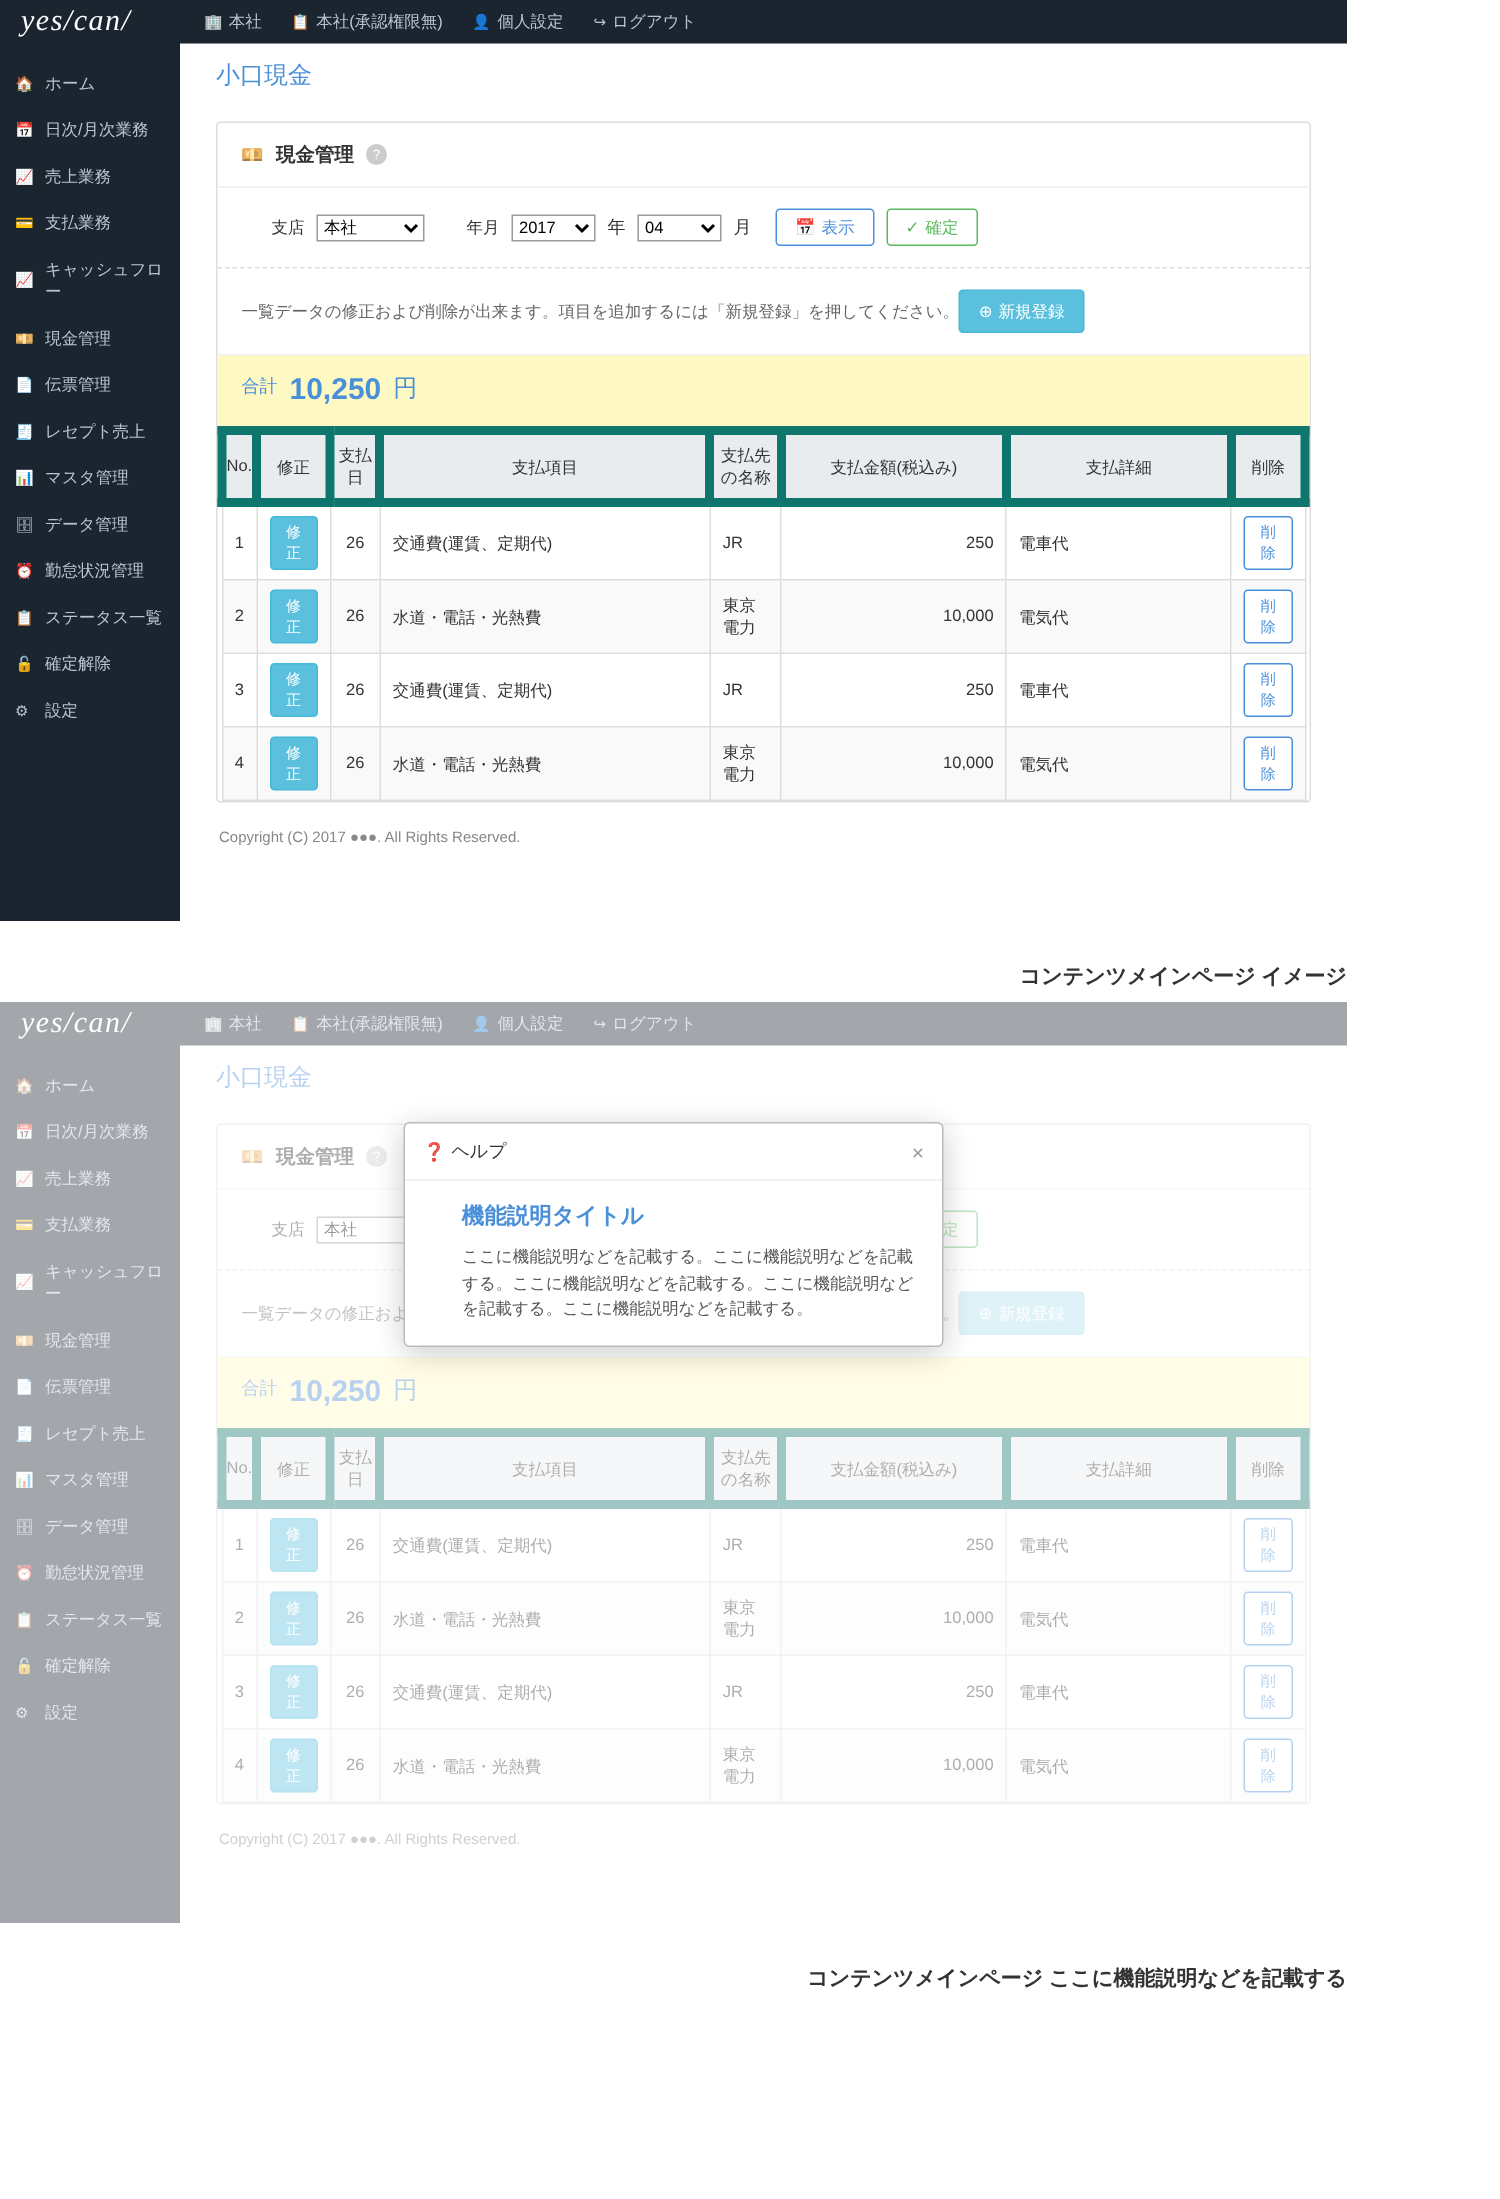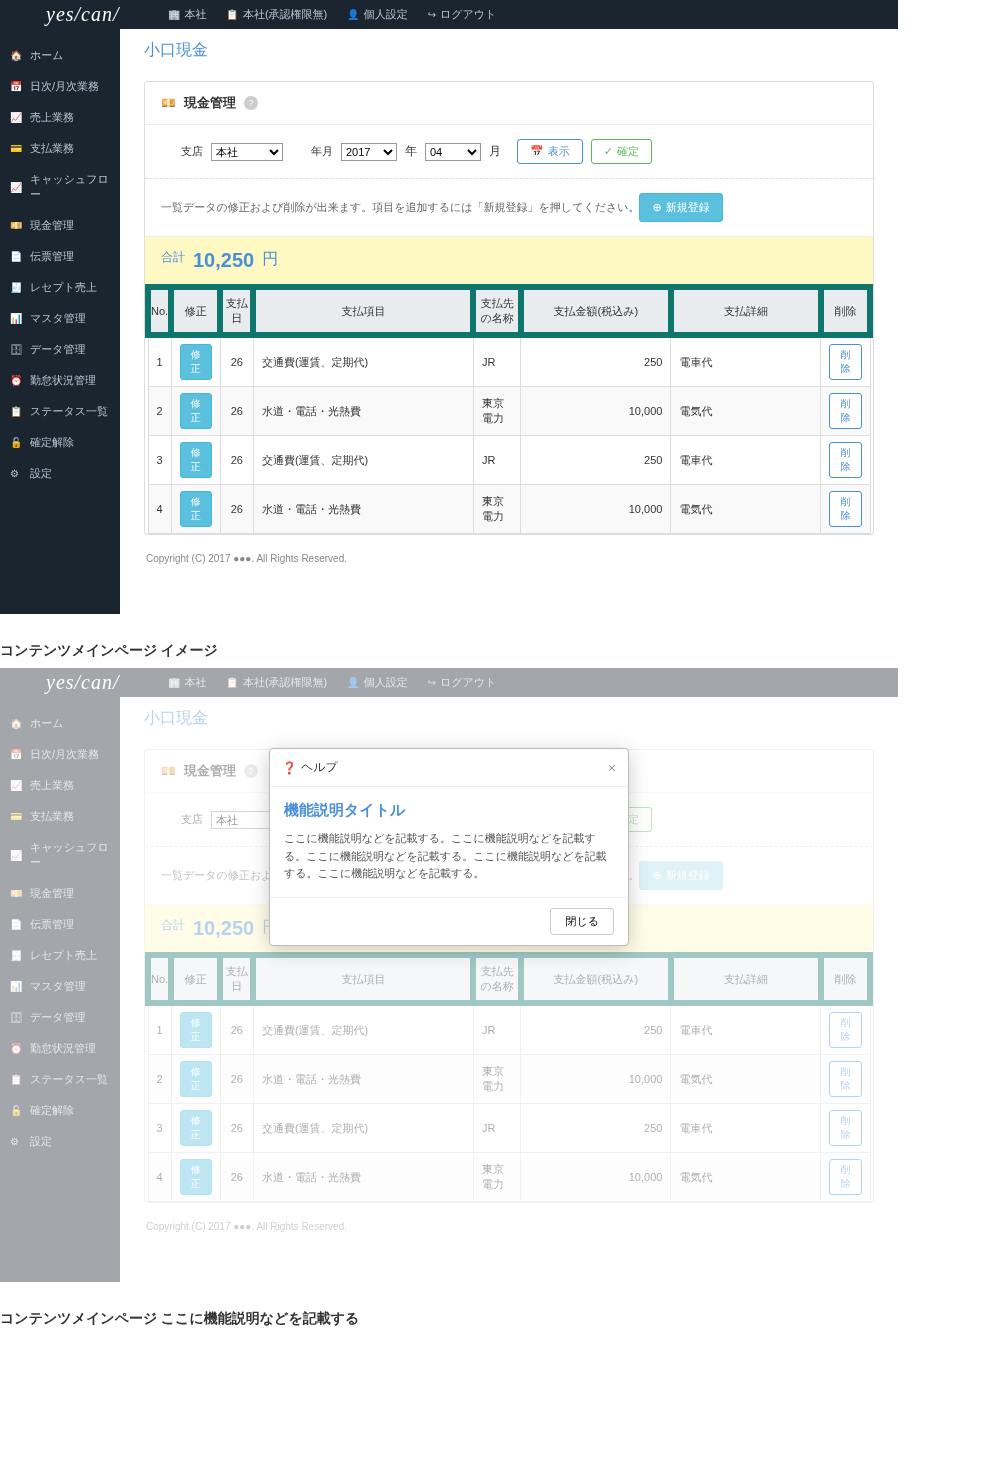--- a/index.html
+++ b/index.html
@@ -1,23 +1,23 @@
 <!DOCTYPE html>
 <html><head>
   <meta charset="utf-8">
   <style>
     * { box-sizing: border-box; margin: 0; padding: 0; }
     body { font-family: "Hiragino Kaku Gothic Pro", Meiryo, sans-serif; font-size: 12px; color: #333; background: #fff; }
     
     .app-wrapper { width: 898px; margin-bottom: 20px; }
-    .caption { width: 898px; font-size: 14px; font-weight: bold; padding: 8px 0; font-family: Liberation Serif, serif; }
+    .caption { width: 898px; text-align: right; font-size: 14px; font-weight: bold; padding: 8px 0; }
     
     .app { display: flex; width: 898px; height: 614px; position: relative; }
     
-    .header { position: absolute; top: 0; left: 0; right: 0; height: 29px; background: #1a2530; display: flex; align-items: center; z-index: 10; padding-left: 32px; }
+    .header { position: absolute; top: 0; left: 0; right: 0; height: 29px; background: #1a2530; display: flex; align-items: center; z-index: 10; }
     .logo { width: 120px; padding-left: 14px; font-family: cursive; font-style: italic; font-size: 20px; color: #fff; letter-spacing: 1px; }
     .header-nav { display: flex; gap: 20px; padding-left: 16px; }
     .header-nav-item { color: #b8c5d0; font-size: 11px; display: flex; align-items: center; gap: 4px; cursor: pointer; }
     .header-nav-item .icon { font-size: 10px; }
     
     .sidebar { width: 120px; background: #1a2530; padding-top: 40px; flex-shrink: 0; }
     .sidebar-item { padding: 8px 10px; color: #b8c5d0; font-size: 11px; display: flex; align-items: center; gap: 8px; cursor: pointer; }
     .sidebar-item .icon { width: 12px; font-size: 10px; }
     
     .content { flex: 1; padding: 40px 24px 10px; background: #fff; overflow: hidden; }
@@ -56,21 +56,21 @@
     tr:nth-child(even) td { background: #f9f9f9; }
     
     .copyright { font-size: 10px; color: #888; padding: 6px 2px; }
     
     
     .modal-overlay { position: absolute; top: 0; left: 0; right: 0; bottom: 0; background: rgba(255,255,255,0.6); z-index: 50; }
     .modal { position: absolute; top: 80px; left: 50%; transform: translateX(-50%); width: 360px; background: #fff; border: 1px solid #bbb; border-radius: 4px; box-shadow: 0 4px 20px rgba(0,0,0,0.2); z-index: 60; }
     .modal-header { padding: 10px 12px; display: flex; justify-content: space-between; align-items: center; border-bottom: 1px solid #eee; }
     .modal-header-title { font-size: 12px; display: flex; align-items: center; gap: 4px; }
     .modal-close { cursor: pointer; color: #999; font-size: 14px; }
-    .modal-body { padding: 14px; }
+    .modal-body { padding: 14px; margin-left: 24px; }
     .modal-subtitle { color: #4a90d9; font-size: 15px; margin-bottom: 10px; }
     .modal-text { font-size: 11px; line-height: 1.6; color: #555; }
     .modal-footer { padding: 10px 14px; text-align: right; border-top: 1px solid #eee; }
     .btn-close { padding: 5px 14px; border: 1px solid #ccc; background: #fff; border-radius: 3px; font-size: 11px; cursor: pointer; }
     
     .dimmed { opacity: 0.5; }
   </style>
 </head>
 <body>
 
@@ -443,19 +443,16 @@
       <span class="modal-header-title">
             <span>❓</span>
             <span>ヘルプ</span>
           </span>
       <span class="modal-close">×</span>
     </div>
     <div class="modal-body">
       <h3 class="modal-subtitle">機能説明タイトル</h3>
       <p class="modal-text">ここに機能説明などを記載する。ここに機能説明などを記載する。ここに機能説明などを記載する。ここに機能説明などを記載する。ここに機能説明などを記載する。</p>
     </div>
-    <div class="modal-footer">
-      <button class="btn-close">閉じる</button>
-    </div>
   </div>
 </div>
 </div>
 <div class="caption">コンテンツメインページ ここに機能説明などを記載する</div>
 
 </body></html>

